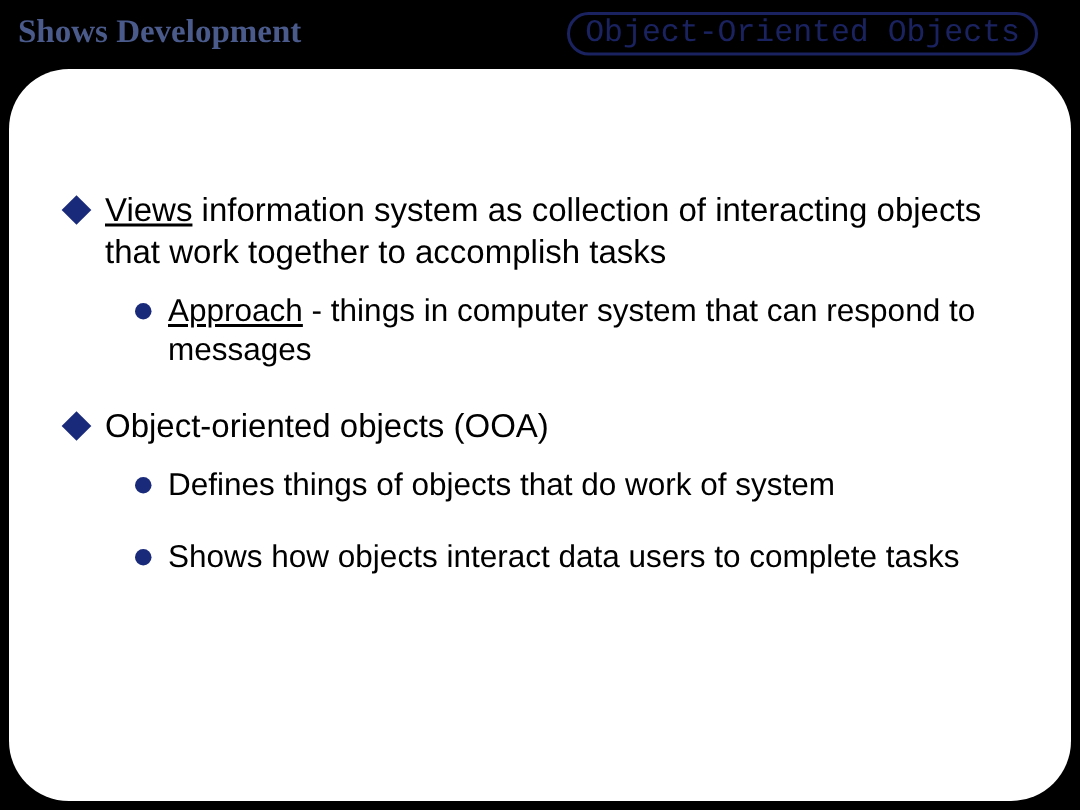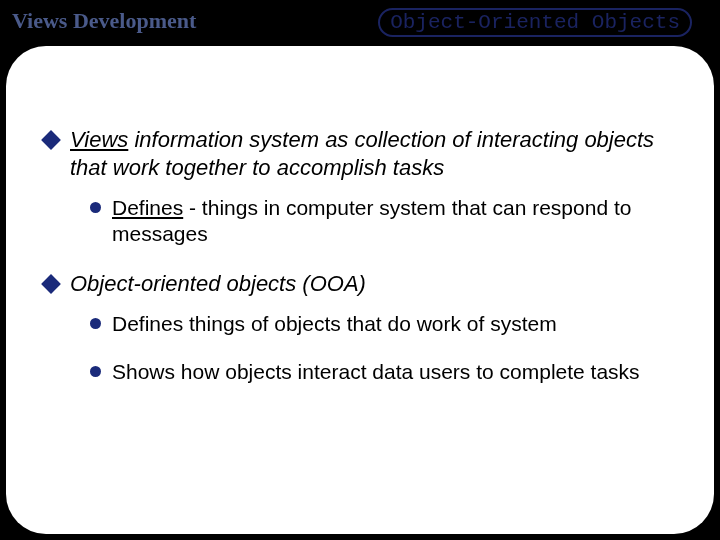--- a/index.html
+++ b/index.html
@@ -51,21 +51,20 @@
     left: 38px;
     right: 30px;
     color: #000;
     font-size: 22px;
     line-height: 1.25;
   }
   .level1 {
     position: relative;
     padding-left: 26px;
     margin-bottom: 14px;
-    font-style: italic;
   }
   .level1 .diamond {
     position: absolute;
     left: 0;
     top: 7px;
     width: 14px;
     height: 14px;
     background: #1a2a7a;
     transform: rotate(45deg);
   }
@@ -88,34 +87,34 @@
     height: 11px;
     background: #1a2a7a;
     border-radius: 50%;
   }
   .u { text-decoration: underline; }
 </style>
 </head>
 <body>
 
 <div class="slide">
-  <div class="header-left">Views Development</div>
+  <div class="header-left">Shows Development</div>
   <div class="header-right">Object-Oriented Objects</div>
   <div class="content-panel">
     <div class="body">
 
       <div class="level1">
         <div class="diamond"></div>
         <span class="u">Views</span><span> information system as collection of interacting objects that work together to accomplish tasks</span>
       </div>
 
       <div class="level2-group">
         <div class="level2">
           <div class="disc"></div>
-          <span class="u">Defines</span><span> - things in computer system that can respond to messages</span>
+          <span class="u">Approach</span><span> - things in computer system that can respond to messages</span>
         </div>
       </div>
 
       <div class="level1">
         <div class="diamond"></div>
         <span>Object-oriented objects (OOA)</span>
       </div>
 
       <div class="level2-group">
         <div class="level2">

